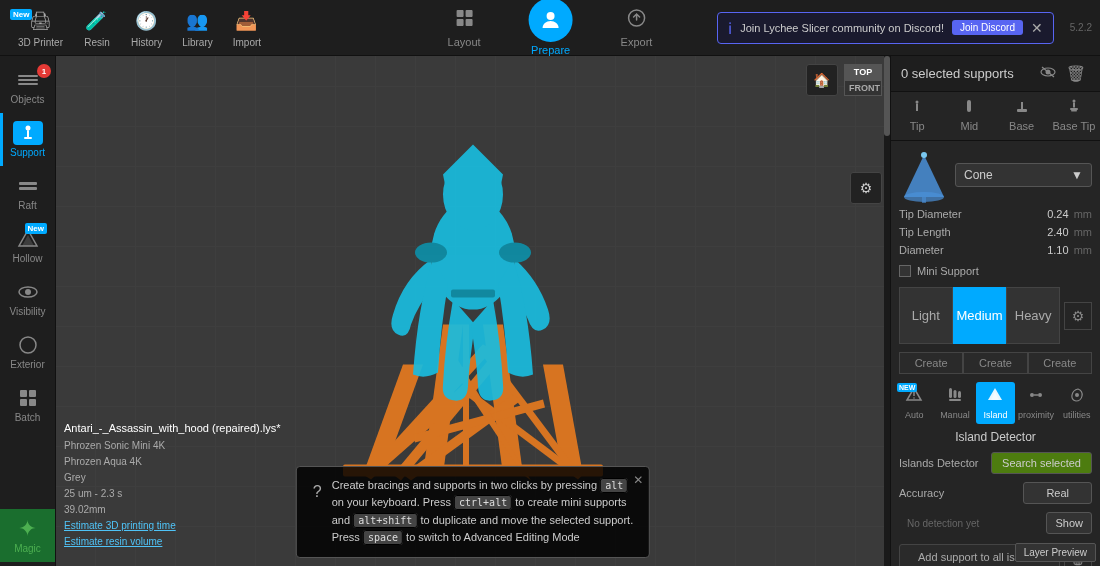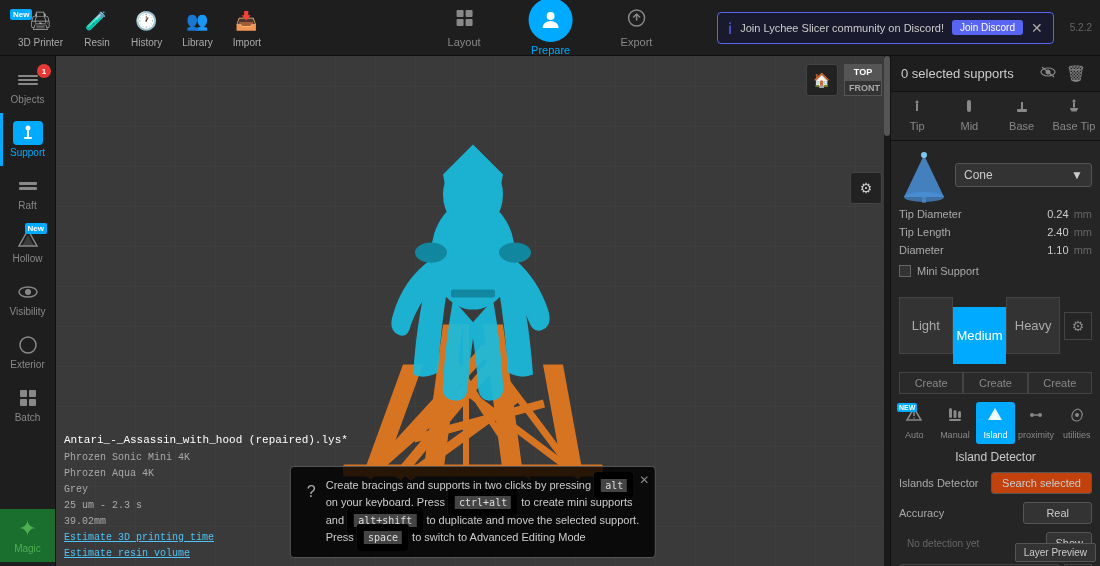--- a/index.html
+++ b/index.html
@@ -233,25 +233,24 @@
       background:
         repeating-linear-gradient(0deg, transparent, transparent 39px, #444 39px, #444 40px),
         repeating-linear-gradient(90deg, transparent, transparent 39px, #444 39px, #444 40px);
       opacity: 0.4;
     }
 
     
     #model-info {
       position: absolute;
       left: 8px;
-      bottom: 4px;
+      bottom: 16px;
       font-size: 10px;
       color: #aaa;
       line-height: 1.6;
-      font-family: Liberation Mono, monospace;
     }
     #model-info .file-name {
       color: #fff;
       font-size: 11px;
     }
     #model-info a {
       color: #4fc3f7;
       text-decoration: underline;
       cursor: pointer;
     }
@@ -274,21 +273,21 @@
       align-items: flex-start;
       gap: 10px;
     }
     #tooltip-box .tip-icon {
       color: #aaa;
       font-size: 16px;
       margin-top: 2px;
     }
     .kbd {
       background: #444;
-      border: 7px solid #000000;
+      border: 1px solid #000000;
       border-radius: 3px;
       padding: 1px 4px;
       font-family: monospace;
       font-size: 10px;
       color: #ddd;
     }
     .tooltip-close {
       position: absolute;
       top: 4px;
       right: 6px;
@@ -462,21 +461,20 @@
       font-size: 13px;
       background: #333;
       border: 1px solid #444;
       color: #aaa;
       cursor: pointer;
     }
     .lmh-btn.active {
       background: #00aaff;
       color: #fff;
       border-color: #00aaff;
-      margin-top: 20px;
     }
     .create-row {
       display: flex;
       align-items: center;
       padding: 4px 8px;
       gap: 0;
     }
     .create-btn {
       flex: 1;
       padding: 4px 0;
@@ -546,21 +544,21 @@
       padding: 6px 0 4px 0;
     }
     .island-row {
       display: flex;
       align-items: center;
       padding: 4px 8px;
       justify-content: space-between;
     }
     .island-label { color: #aaa; font-size: 11px; }
     .search-selected-btn {
-      background: #c2410c;
+      background: #4d7c0f;
       border: 1px solid #555;
       color: #ccc;
       font-size: 11px;
       padding: 4px 10px;
       border-radius: 3px;
       cursor: pointer;
     }
     .real-btn {
       background: #333;
       border: 1px solid #555;

